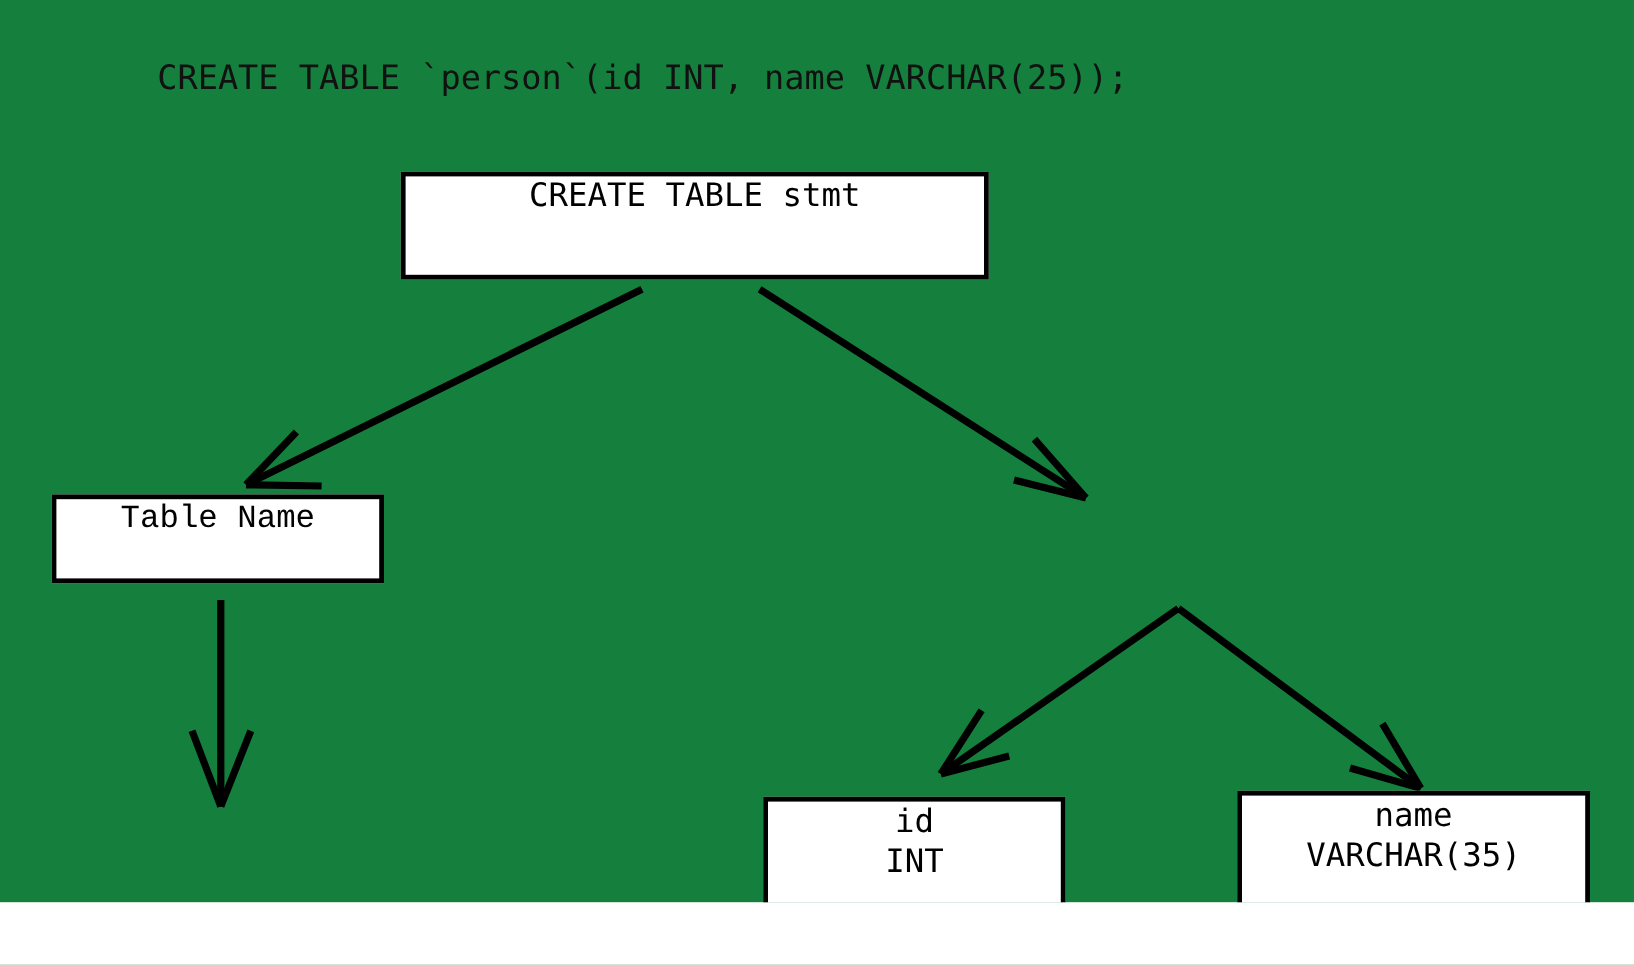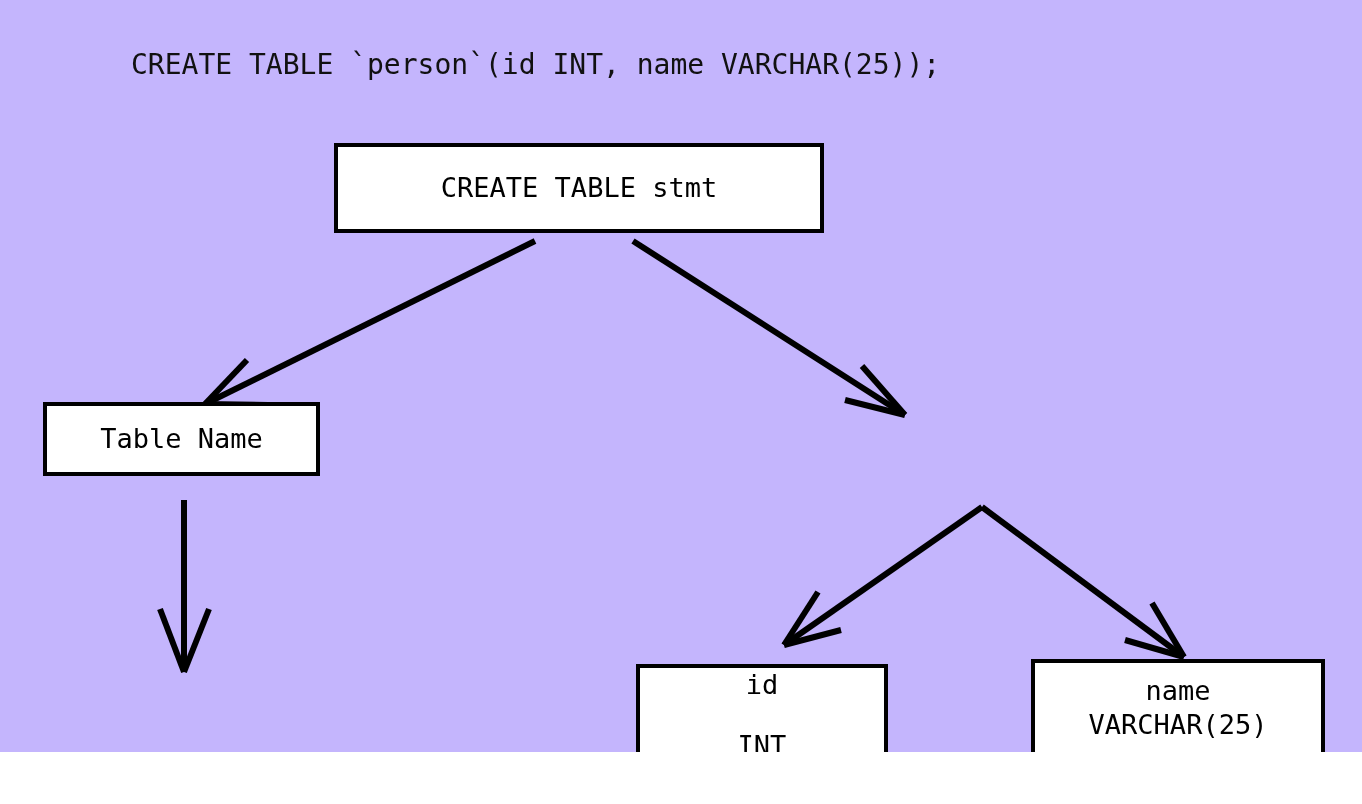--- a/index.html
+++ b/index.html
@@ -5,21 +5,21 @@
 <style>
   html, body {
     margin: 0;
     padding: 0;
     background: #ffffff;
   }
   #canvas {
     position: relative;
     width: 1362px;
     height: 752px;
-    background: #c4b5fd;
+    background: #15803d;
     overflow: hidden;
     font-family: "DejaVu Sans Mono", "Liberation Mono", monospace;
   }
   .sql-title {
     position: absolute;
     left: 131px;
     top: 48px;
     font-family: "DejaVu Sans Mono", "Liberation Mono", monospace;
     font-size: 28px;
     line-height: 34px;
@@ -28,21 +28,20 @@
     white-space: pre;
   }
   .node {
     position: absolute;
     box-sizing: border-box;
     background: #ffffff;
     border: 4px solid #000000;
     display: flex;
     flex-direction: column;
     align-items: center;
-    justify-content: center;
     font-family: "DejaVu Sans Mono", "Liberation Mono", monospace;
     font-size: 27px;
     line-height: 34px;
     color: #000000;
     text-align: center;
     white-space: pre;
     z-index: 3;
   }
   .node .line {
     display: block;
@@ -101,29 +100,29 @@
       <line x1="982" y1="507" x2="1184" y2="657"></line>
       <line x1="1184" y1="657" x2="1125" y2="640"></line>
       <line x1="1184" y1="657" x2="1152" y2="603"></line>
     </g>
   </svg>
 
   <div class="node" style="left:334px; top:143px; width:490px; height:90px;">
     <span class="line">CREATE TABLE stmt</span>
   </div>
 
-  <div class="node" style="left:43px; top:402px; width:277px; height:74px;">
+  <div class="node" style="left:43px; top:412px; width:277px; height:74px;font-family:Liberation Mono, monospace;">
     <span class="line">Table Name</span>
   </div>
 
 
 
-  <div class="node" style="left:636px; top:664px; width:252px; height:102px;gap:27px;">
+  <div class="node" style="left:636px; top:664px; width:252px; height:102px;">
     <span class="line">id</span>
     <span class="line">INT</span>
   </div>
 
   <div class="node" style="left:1031px; top:659px; width:294px; height:98px;">
     <span class="line">name</span>
-    <span class="line">VARCHAR(25)</span>
+    <span class="line">VARCHAR(35)</span>
   </div>
 
 </div>
 
 </body></html>

